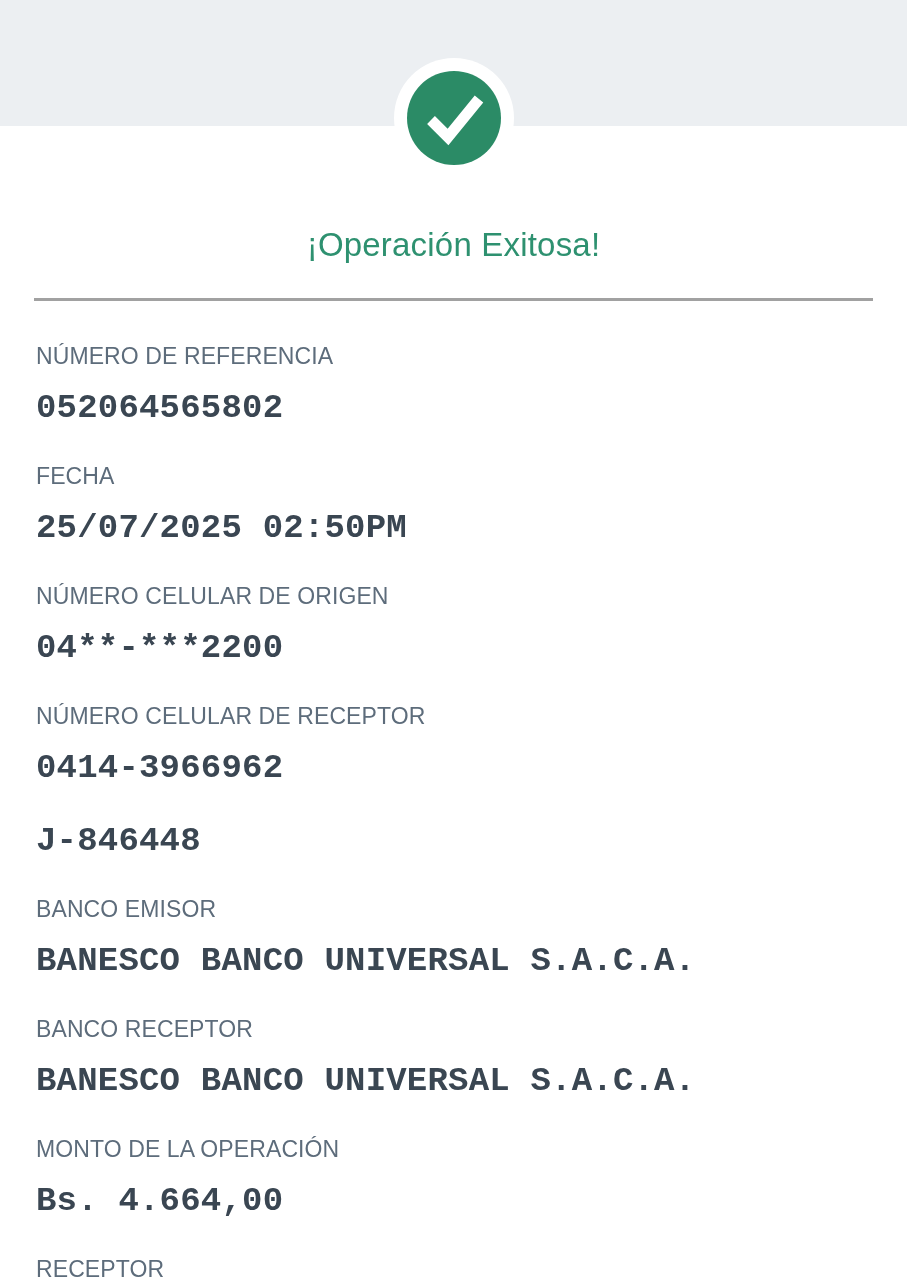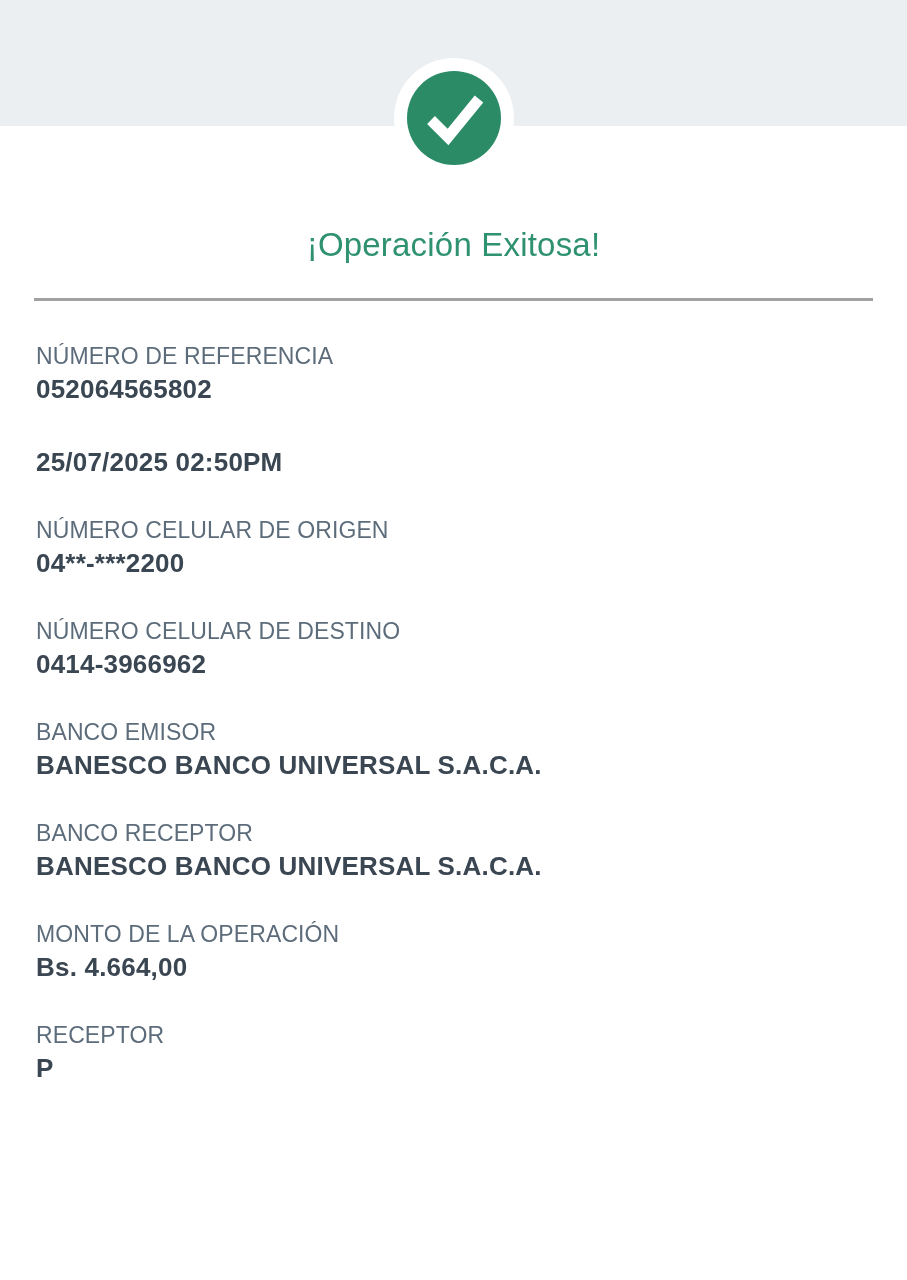--- a/index.html
+++ b/index.html
@@ -63,26 +63,27 @@
   }
   .field-row { margin-bottom: 37px; }
   .field-label {
     font-size: 23px;
     line-height: 27px;
     font-weight: 400;
     letter-spacing: 0.1px;
     color: var(--label-gray, #5d6c7b);
   }
   .field-value {
-    margin-top: 1px;
-    font-size: 26px;
+    margin-top: 20px;
+    font-size: 34px;
     line-height: 36px;
     font-weight: 700;
     letter-spacing: 0.2px;
     color: var(--value-dark, #3a4652);
+    font-family: Liberation Mono, monospace;
   }
 </style>
 </head>
 <body>
 
 <div class="screen">
 
   <div class="header-band"></div>
 
   <div class="success-badge">
@@ -100,34 +101,36 @@
   <hr class="divider">
 
   <div class="fields">
 
     <div class="field-row">
       <div class="field-label">NÚMERO DE REFERENCIA</div>
       <div class="field-value">052064565802</div>
     </div>
 
     <div class="field-row">
+      <div class="field-label">FECHA</div>
       <div class="field-value">25/07/2025 02:50PM</div>
     </div>
 
     <div class="field-row">
       <div class="field-label">NÚMERO CELULAR DE ORIGEN</div>
       <div class="field-value">04**-***2200</div>
     </div>
 
     <div class="field-row">
-      <div class="field-label">NÚMERO CELULAR DE DESTINO</div>
+      <div class="field-label">NÚMERO CELULAR DE RECEPTOR</div>
       <div class="field-value">0414-3966962</div>
     </div>
 
     <div class="field-row">
+      <div class="field-value">J-846448</div>
     </div>
 
     <div class="field-row">
       <div class="field-label">BANCO EMISOR</div>
       <div class="field-value">BANESCO BANCO UNIVERSAL S.A.C.A.</div>
     </div>
 
     <div class="field-row">
       <div class="field-label">BANCO RECEPTOR</div>
       <div class="field-value">BANESCO BANCO UNIVERSAL S.A.C.A.</div>

